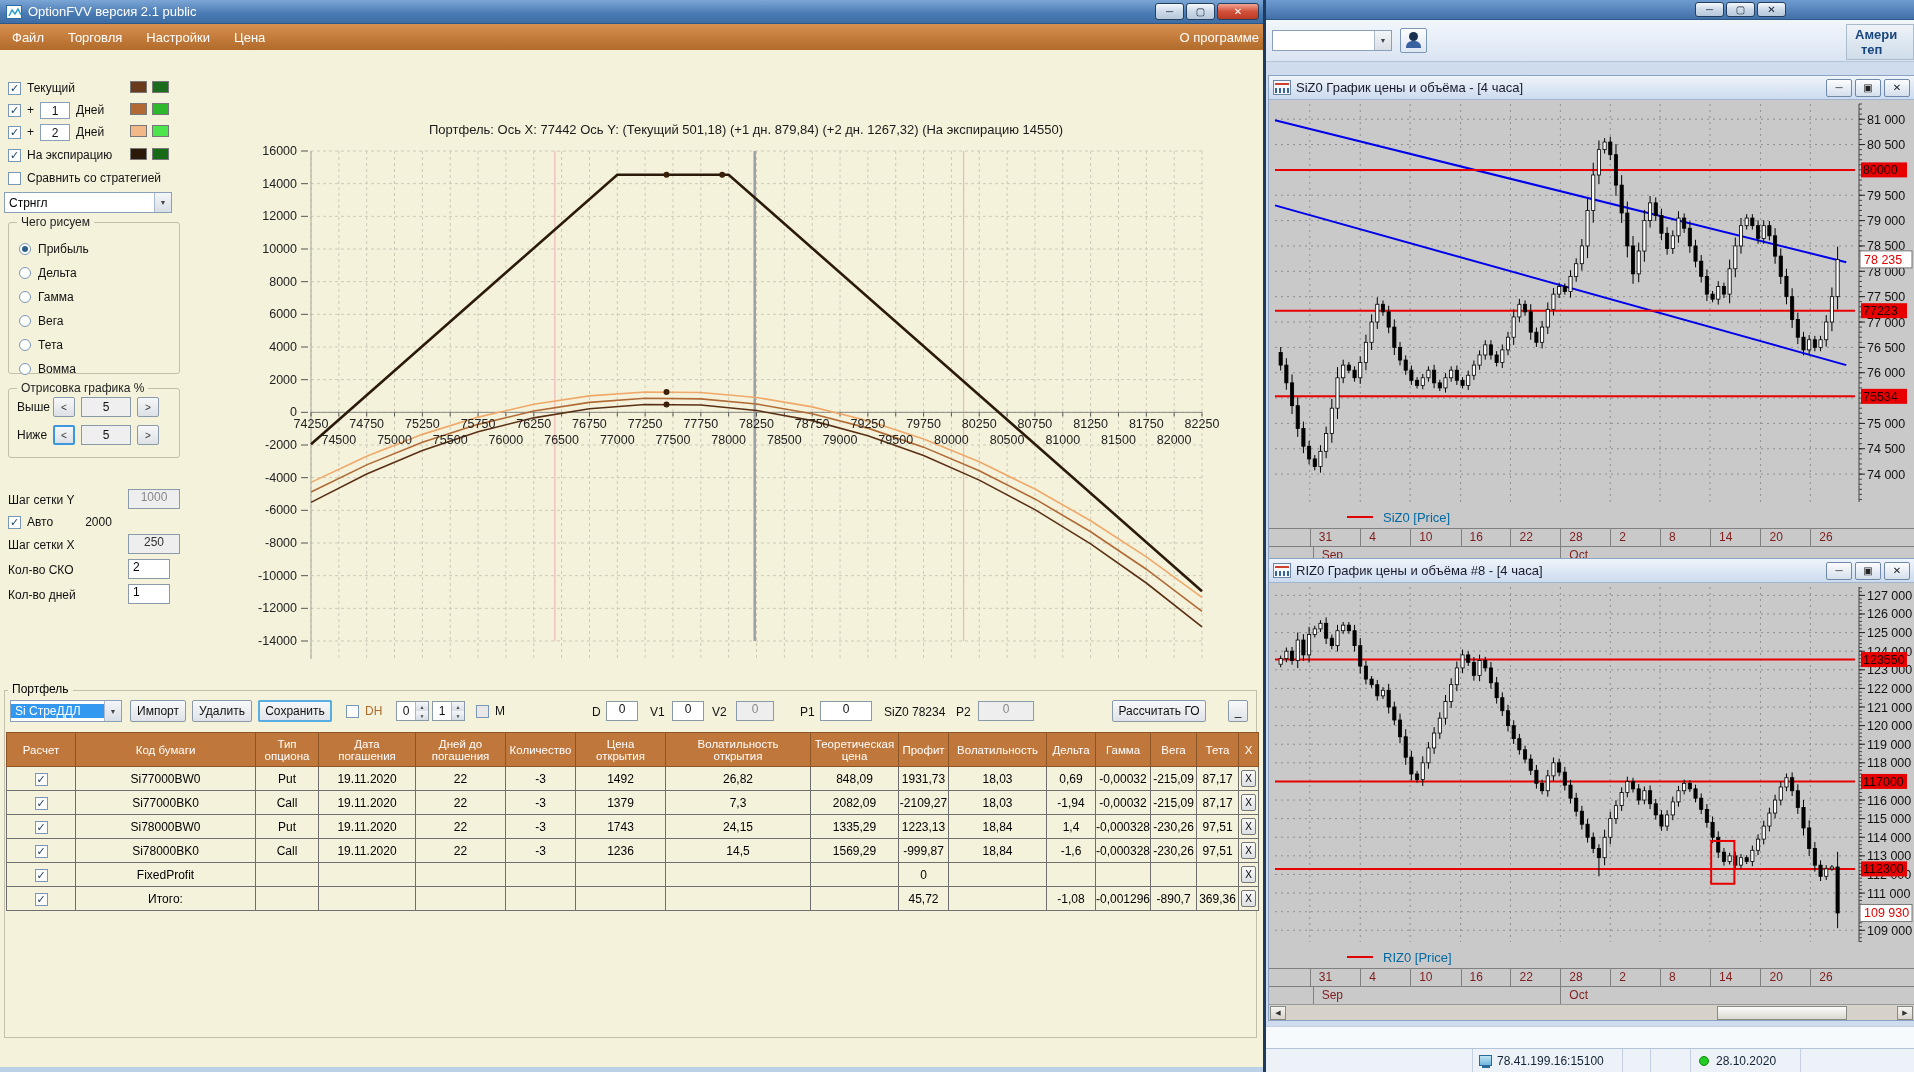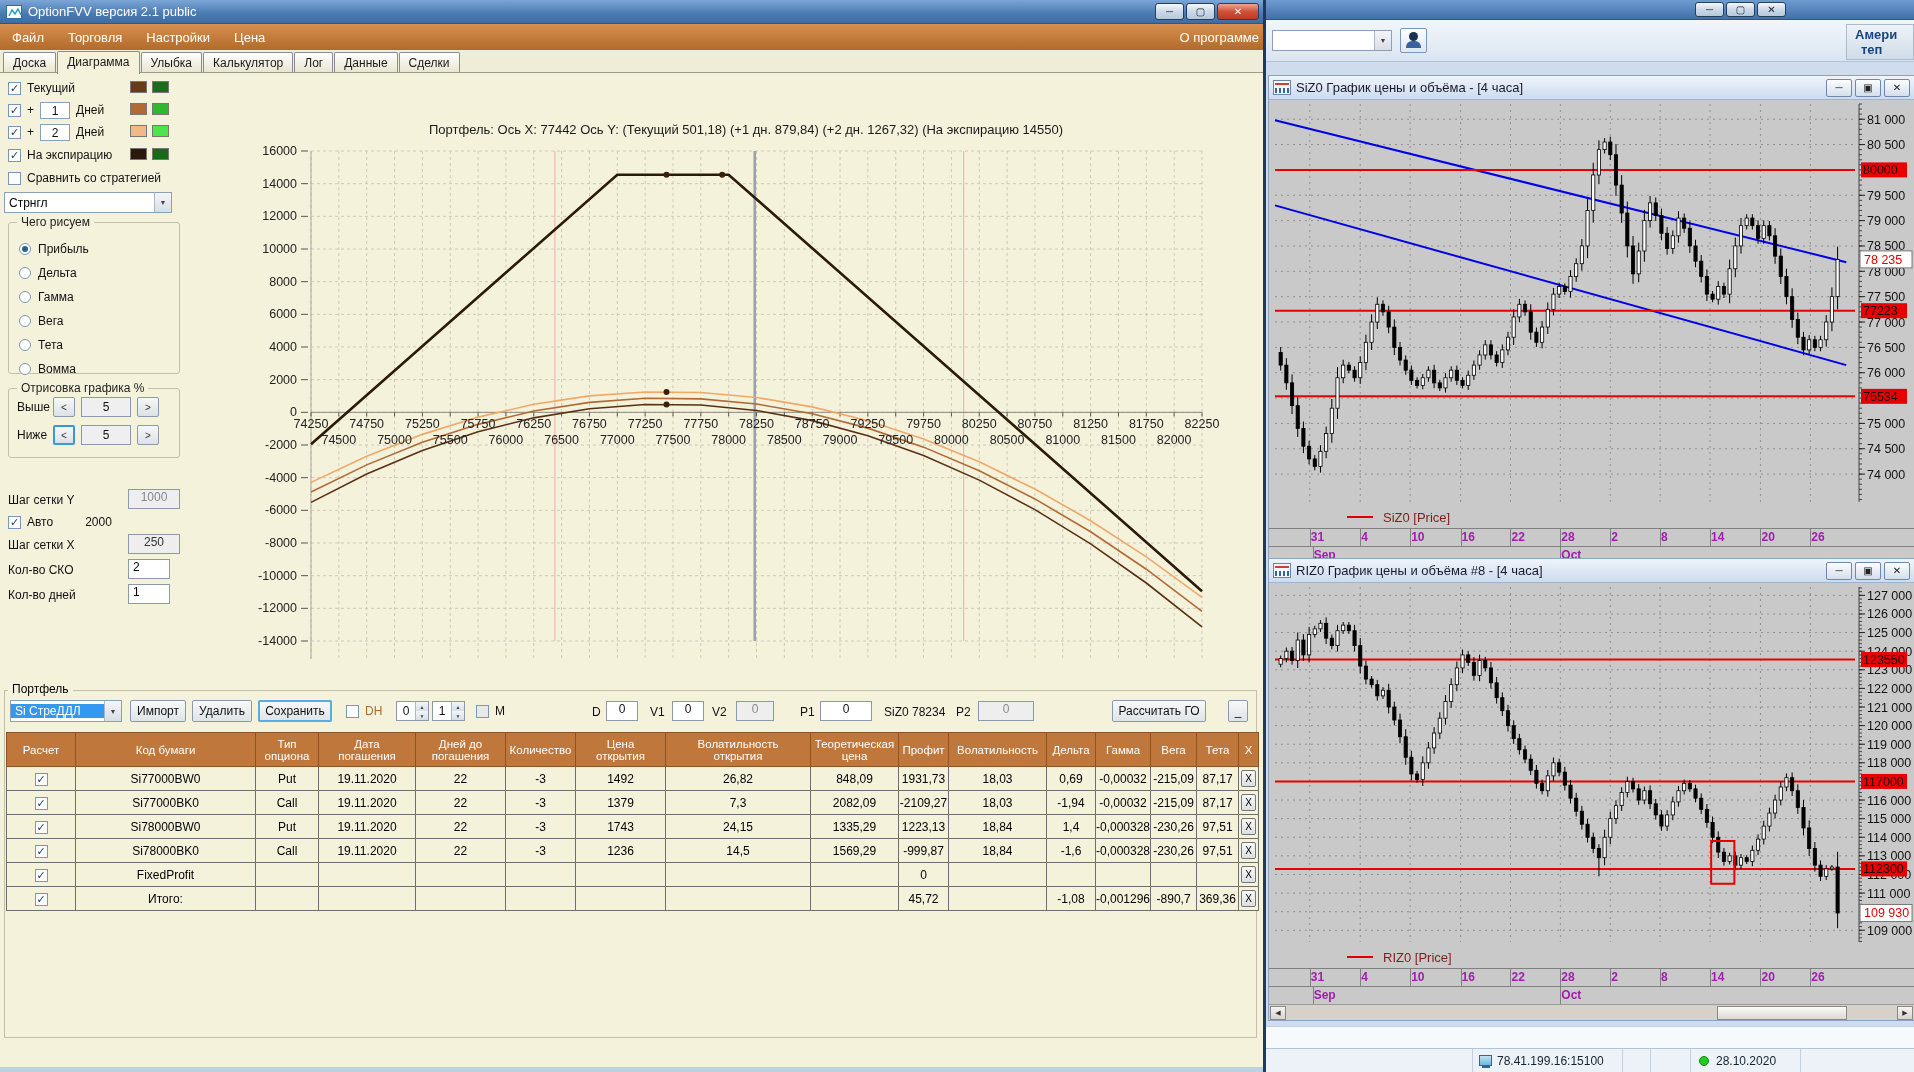--- a/index.html
+++ b/index.html
@@ -106,26 +106,26 @@
     display:flex; align-items:center; font-size:13px; color:#1a1a2a; padding-left:4px;}
   .cw-icon { width:18px; height:15px; border:1px solid #6a85a5; background:#f4f7fa; margin-right:5px;
     position:relative; overflow:hidden;}
   .cw-icon:before{content:""; position:absolute; left:1px; top:2px; width:14px; height:2px; background:#d04030;}
   .cw-icon:after{content:""; position:absolute; left:1px; top:7px; width:14px; height:5px;
     background:repeating-linear-gradient(90deg,#3a62a0 0 2px,#f4f7fa 2px 4px);}
   .cw-btns { margin-left:auto; display:flex; gap:3px; padding-right:4px;}
   .cw-btn { width:26px; height:18px; border:1px solid #7189a8; border-radius:2px; font-size:10px; color:#222;
     background:linear-gradient(#fcfdfe,#d4dfec); display:flex; align-items:center; justify-content:center;}
   .legend-row { position:absolute; left:0; width:100%; height:22px; background:#c9c9c9;
-    display:flex; align-items:center; font-size:13px; color:#7f1d1d;}
+    display:flex; align-items:center; font-size:13px; color:#0369a1;}
   .legend-dash { width:26px; height:2px; background:#e00000; margin:0 10px 0 78px;}
   .date-axis { position:absolute; left:0; width:100%; }
   .d-row { position:relative; height:18px; border-top:1px solid #808080; background:#c9c9c9; }
   .d-cell { position:absolute; top:0; height:100%; border-left:1px solid #808080; font-size:12px;
-    color:#a21caf; padding:1px 0 0 0; overflow:hidden;font-weight:bold;}
+    color:#7f1d1d; padding:1px 0 0 8px; overflow:hidden;}
   .sbar { position:absolute; left:0; width:100%; height:16px; background:#d6d2ca; border-top:1px solid #9a9a9a;
     }
   .sb-arrow { position:absolute; top:1px; width:16px; height:14px; background:linear-gradient(#f4f4f2,#d8d4cc);
     border:1px solid #8a8a84; font-size:7px; color:#333; display:flex; align-items:center; justify-content:center;}
   .sb-thumb { position:absolute; top:1px; height:14px; background:linear-gradient(#fbfbfa,#dcd8d0);
     border:1px solid #8a8a84;}
   #rt-statusbar { position:absolute; left:0; top:1048px; width:100%; height:24px; background:#edf2f9;
     border-top:1px solid #b4c4d8; font-size:12px; color:#123;}
   #rt-statusbar .cell { position:absolute; top:0; height:100%; border-right:1px solid #c4d0e0;
     display:flex; align-items:center;}
@@ -154,23 +154,20 @@
       <span class="tb-btn">▢</span>
       <span class="tb-btn close">✕</span>
     </span>
   </div>
   <div id="lt-menubar">
     <span class="menu-item">Файл</span>
     <span class="menu-item">Торговля</span>
     <span class="menu-item">Настройки</span>
     <span class="menu-item">Цена</span>
     <span class="menu-item menu-right">О программе</span>
-  </div>
-  <div id="lt-tabstrip">
-    <span class="tab">Доска</span><span class="tab active">Диаграмма</span><span class="tab">Улыбка</span><span class="tab">Калькулятор</span><span class="tab">Лог</span><span class="tab">Данные</span><span class="tab">Сделки</span>
   </div>
 
   <div class="sb-row" style="top:80px">
     <span class="cbx">✓</span>
     <span>Текущий</span>
   </div>
   <span class="swatch" style="left: 130px; top: 81px; background: rgb(106, 58, 29);" id="sw0a"></span>
   <span class="swatch" style="left: 152px; top: 81px; background: rgb(29, 107, 29);" id="sw0b"></span>
   <div class="sb-row" style="top:102px">
     <span class="cbx">✓</span>

